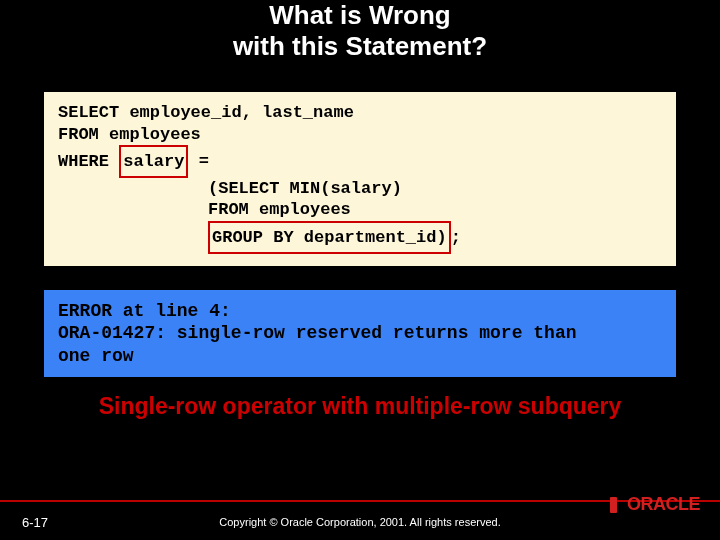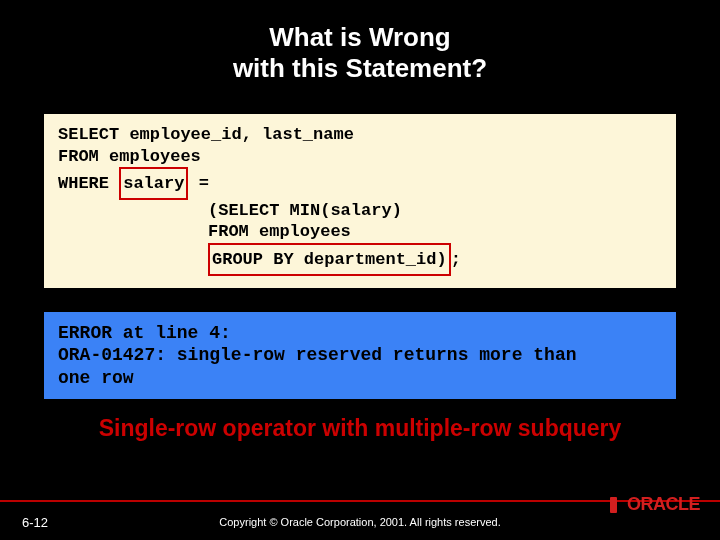--- a/index.html
+++ b/index.html
@@ -9,21 +9,20 @@
     background: #000;
     font-family: Arial, Helvetica, sans-serif;
     position: relative;
     overflow: hidden;
   }
   .title {
     color: #fff;
     font-size: 26px;
     font-weight: bold;
     text-align: center;
-    padding-top: 22px;
     line-height: 1.2;
   }
   .code-block {
     background: #fdf6d9;
     margin: 30px 44px 0 44px;
     padding: 10px 14px 12px 14px;
     font-family: "Courier New", Courier, monospace;
     font-size: 17px;
     font-weight: bold;
     color: #000;
@@ -116,19 +115,19 @@
 
 <div class="error-block">
   <div>ERROR at line 4:</div>
   <div>ORA-01427: single-row reserved returns more than</div>
   <div>one row</div>
 </div>
 
 <div class="caption">Single-row operator with multiple-row subquery</div>
 
 <div class="footer">
-  <div class="slide-num">6-12</div>
+  <div class="slide-num">6-17</div>
   <div class="copyright">Copyright © Oracle Corporation, 2001. All rights reserved.</div>
   <div class="logo">
     <span class="logo-box"></span>
     <span>ORACLE</span>
   </div>
 </div>
 
 </body></html>

